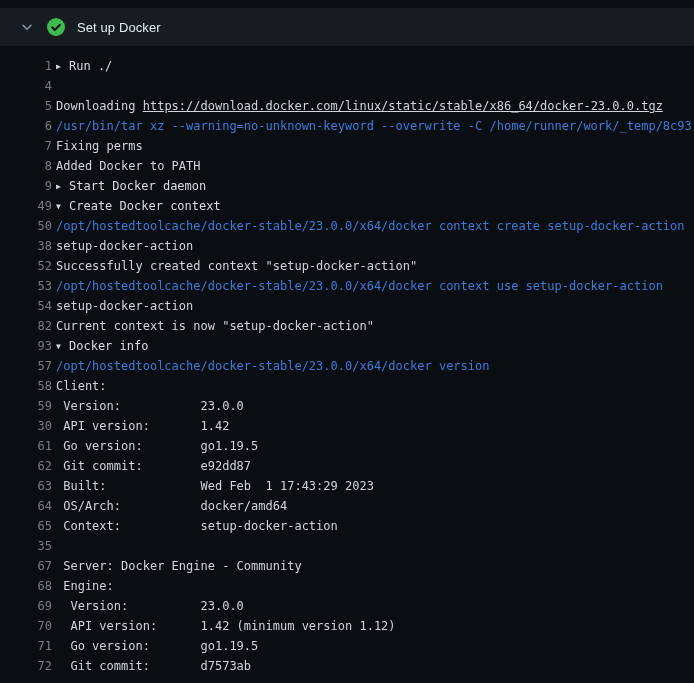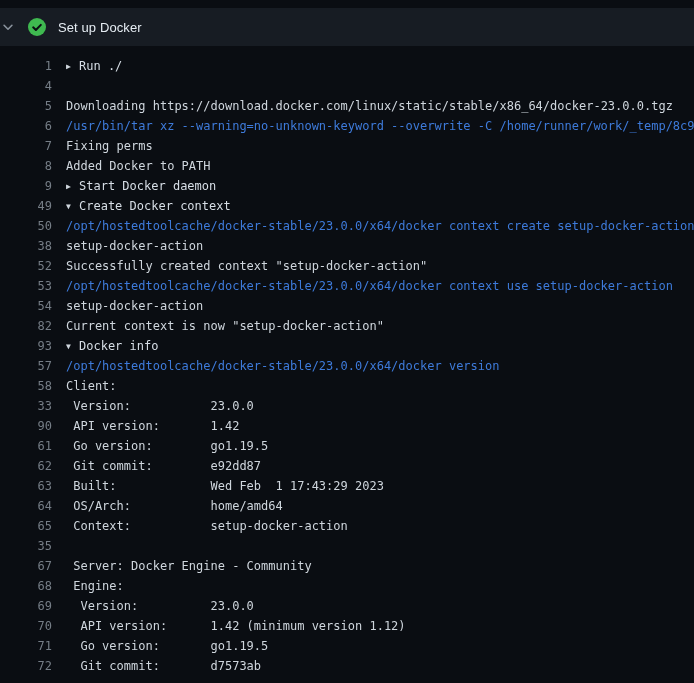--- a/index.html
+++ b/index.html
@@ -5,47 +5,47 @@
   * { margin:0; padding:0; box-sizing:border-box; }
   html,body { width:694px; height:683px; overflow:hidden; }
   body {
     background: var(--log-bg, #0a0d12);
     font-family: "Liberation Sans", sans-serif;
   }
   .step-header {
     display:flex; align-items:center;
     height:38px; margin-top:8px;
     background: var(--header-bg, #171c23);
-    padding:0 0; gap:12px;
+    padding:0 19px; gap:12px;
     cursor:pointer;
   }
   .chevron-wrap { display:flex; align-items:center; justify-content:center; width:16px; height:16px; }
   .status-wrap { display:flex; align-items:center; justify-content:center; width:18px; height:18px; }
   .step-title { color:#e6edf3; font-size:13px; font-weight:400; letter-spacing:.1px; }
   .log {
     padding-top:10px;
     font-family:"DejaVu Sans Mono","Liberation Mono",monospace;
     font-size:12px;
   }
   .log-line { display:flex; height:20px; line-height:20px; white-space:pre; }
   .line-num {
     flex:0 0 52px; width:52px; text-align:right;
     color: var(--line-number, #767e87);
     cursor:pointer;
   }
-  .line-content { margin-left:14px; overflow:hidden; }
+  .line-content { margin-left:4px; overflow:hidden; }
   .arrow {
     display:inline-block; width:13px;
     font-size:8px; vertical-align:1px;
     color:#cfd6dd;
   }
   .seg-normal  { color: var(--text, #cfd6dd); text-align: center; }
   .seg-group   { color: #d7dee6; }
   .seg-command { color: var(--command, #3e7bdb); }
-  .seg-link    { color: var(--text, #cfd6dd); cursor:pointer; }
+  .seg-link    { color: var(--text, #cfd6dd); text-decoration: underline; cursor:pointer; }
   .group-line  { cursor:pointer; }
 </style>
 </head>
 <body>
 
 <div class="step-header">
   <span class="chevron-wrap">
     <svg width="14" height="14" viewBox="0 0 16 16">
       <path d="M3.5 6 L8 10.5 L12.5 6" fill="none" stroke="#8b949e" stroke-width="1.8" stroke-linecap="round" stroke-linejoin="round"></path>
     </svg>
@@ -71,26 +71,26 @@
       <div class="log-line"><span class="line-num">49</span><span class="line-content group-line"><span class="arrow">▼</span><span class="seg-group">Create Docker context</span></span></div>
       <div class="log-line"><span class="line-num">50</span><span class="line-content"><span class="seg-command">/opt/hostedtoolcache/docker-stable/23.0.0/x64/docker context create setup-docker-action</span></span></div>
       <div class="log-line"><span class="line-num">38</span><span class="line-content"><span class="seg-normal">setup-docker-action</span></span></div>
       <div class="log-line"><span class="line-num">52</span><span class="line-content"><span class="seg-normal">Successfully created context "setup-docker-action"</span></span></div>
       <div class="log-line"><span class="line-num">53</span><span class="line-content"><span class="seg-command">/opt/hostedtoolcache/docker-stable/23.0.0/x64/docker context use setup-docker-action</span></span></div>
       <div class="log-line"><span class="line-num">54</span><span class="line-content"><span class="seg-normal">setup-docker-action</span></span></div>
       <div class="log-line"><span class="line-num">82</span><span class="line-content"><span class="seg-normal">Current context is now "setup-docker-action"</span></span></div>
       <div class="log-line"><span class="line-num">93</span><span class="line-content group-line"><span class="arrow">▼</span><span class="seg-group">Docker info</span></span></div>
       <div class="log-line"><span class="line-num">57</span><span class="line-content"><span class="seg-command">/opt/hostedtoolcache/docker-stable/23.0.0/x64/docker version</span></span></div>
       <div class="log-line"><span class="line-num">58</span><span class="line-content"><span class="seg-normal">Client:</span></span></div>
-      <div class="log-line"><span class="line-num">33</span><span class="line-content"><span class="seg-normal"> Version:           23.0.0</span></span></div>
-      <div class="log-line"><span class="line-num">90</span><span class="line-content"><span class="seg-normal"> API version:       1.42</span></span></div>
+      <div class="log-line"><span class="line-num">59</span><span class="line-content"><span class="seg-normal"> Version:           23.0.0</span></span></div>
+      <div class="log-line"><span class="line-num">30</span><span class="line-content"><span class="seg-normal"> API version:       1.42</span></span></div>
       <div class="log-line"><span class="line-num">61</span><span class="line-content"><span class="seg-normal"> Go version:        go1.19.5</span></span></div>
       <div class="log-line"><span class="line-num">62</span><span class="line-content"><span class="seg-normal"> Git commit:        e92dd87</span></span></div>
       <div class="log-line"><span class="line-num">63</span><span class="line-content"><span class="seg-normal"> Built:             Wed Feb  1 17:43:29 2023</span></span></div>
-      <div class="log-line"><span class="line-num">64</span><span class="line-content"><span class="seg-normal"> OS/Arch:           home/amd64</span></span></div>
+      <div class="log-line"><span class="line-num">64</span><span class="line-content"><span class="seg-normal"> OS/Arch:           docker/amd64</span></span></div>
       <div class="log-line"><span class="line-num">65</span><span class="line-content"><span class="seg-normal"> Context:           setup-docker-action</span></span></div>
       <div class="log-line"><span class="line-num">35</span><span class="line-content"></span></div>
       <div class="log-line"><span class="line-num">67</span><span class="line-content"><span class="seg-normal"> Server: Docker Engine - Community</span></span></div>
       <div class="log-line"><span class="line-num">68</span><span class="line-content"><span class="seg-normal"> Engine:</span></span></div>
       <div class="log-line"><span class="line-num">69</span><span class="line-content"><span class="seg-normal">  Version:          23.0.0</span></span></div>
       <div class="log-line"><span class="line-num">70</span><span class="line-content"><span class="seg-normal">  API version:      1.42 (minimum version 1.12)</span></span></div>
       <div class="log-line"><span class="line-num">71</span><span class="line-content"><span class="seg-normal">  Go version:       go1.19.5</span></span></div>
       <div class="log-line"><span class="line-num">72</span><span class="line-content"><span class="seg-normal">  Git commit:       d7573ab</span></span></div>
     </div>
 </div>

